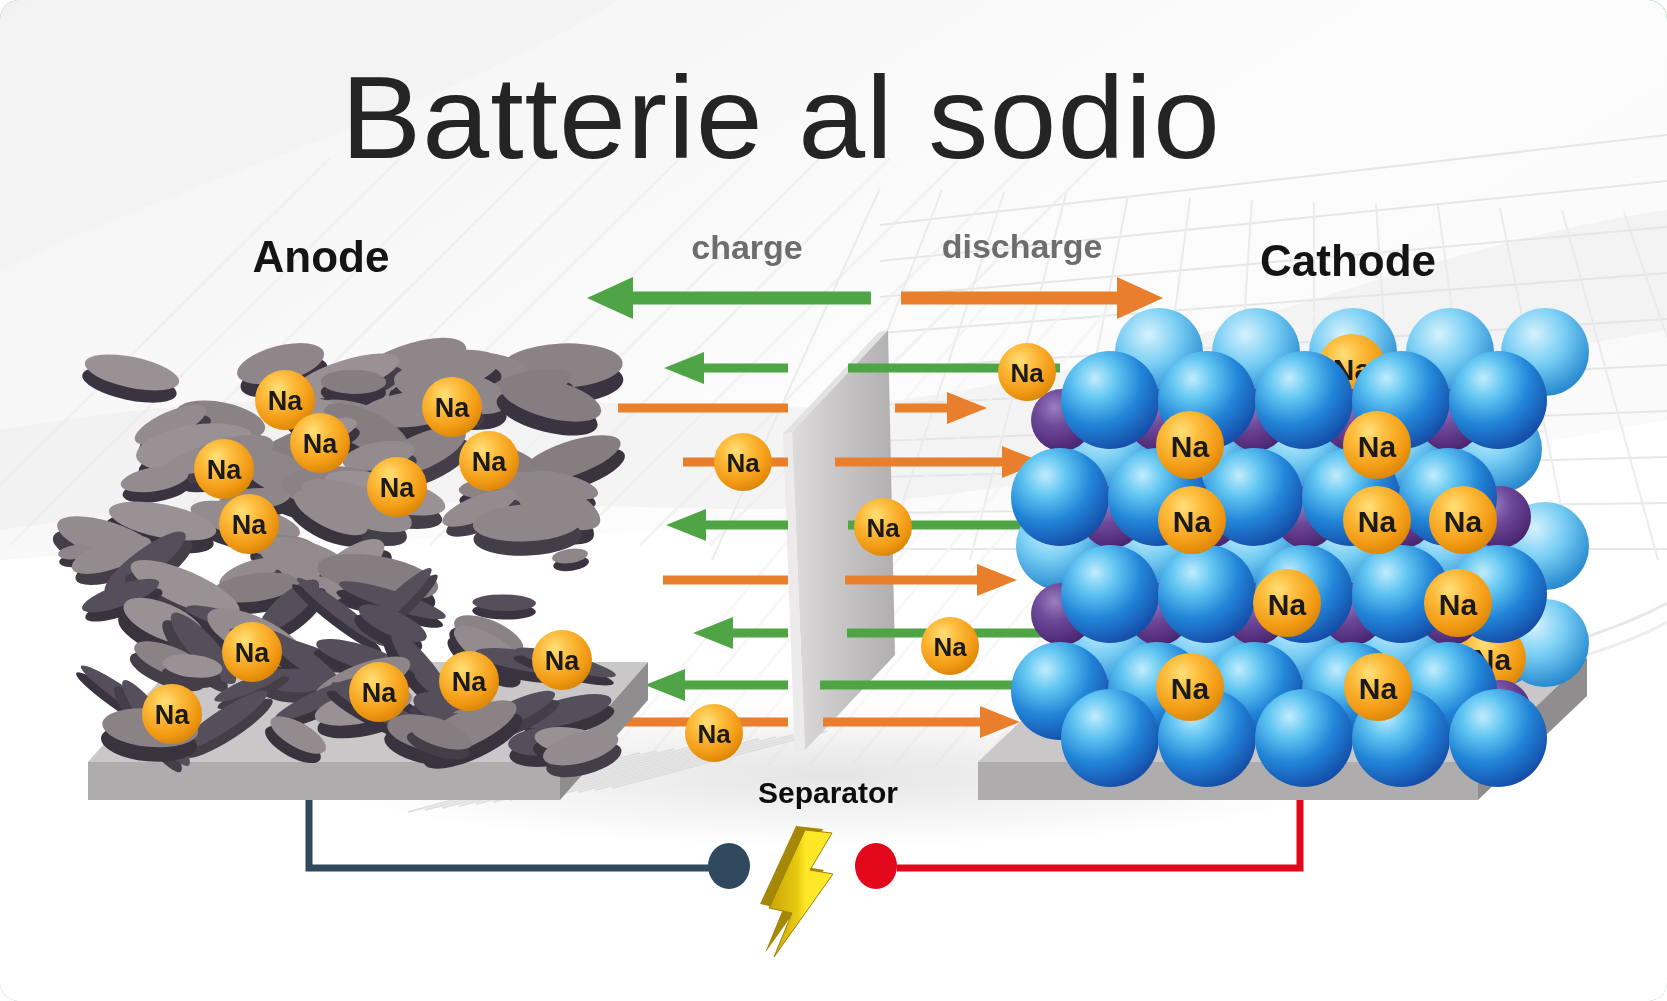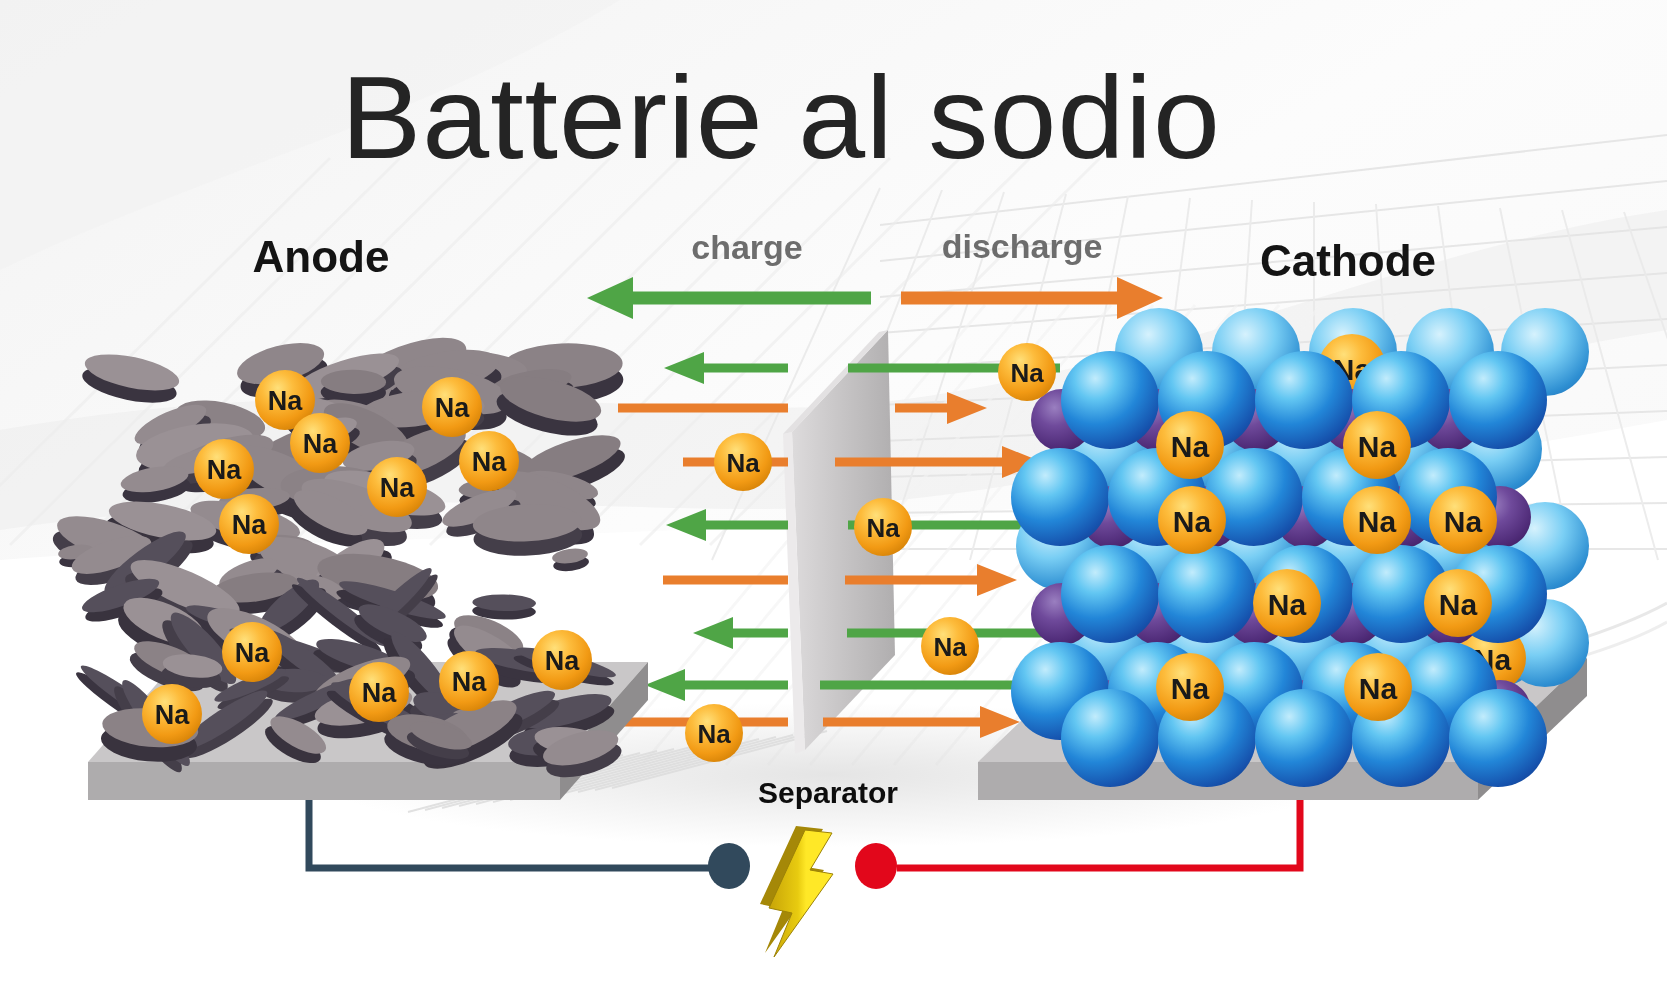--- a/index.html
+++ b/index.html
@@ -1,17 +1,17 @@
 <!DOCTYPE html>
 <html><head>
 <meta charset="utf-8">
 <style>
   html,body{margin:0;padding:0;background:#ffffff;}
   body{font-family:"Liberation Sans", sans-serif;}
-  #stage{width:1667px;height:1001px;position:relative;overflow:hidden;background:#15803d;}
+  #stage{width:1667px;height:1001px;position:relative;overflow:hidden;background:#15803d;border-radius:19px;}
   svg{display:block;}
   text{font-family:"Liberation Sans", sans-serif;}
   .lbl{font-weight:bold;}
 </style>
 </head>
 <body>
 
 <div id="stage">
 <svg id="scene" width="1667" height="1001" viewBox="0 0 1667 1001" xmlns="http://www.w3.org/2000/svg">
   <defs>

